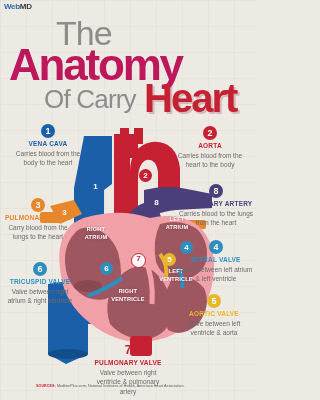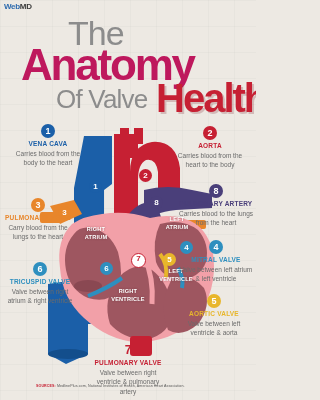--- a/index.html
+++ b/index.html
@@ -18,21 +18,21 @@
     background-size:26px 26px;
     pointer-events:none;
   }
 
   
   .logo{position:absolute;left:4px;top:2px;font-size:8px;font-weight:bold;letter-spacing:-.3px;}
   .logo .web{color:#2E6BAE;}
   .logo .md{color:#3B3B3B;}
 
   
-  .title-block{position:absolute;left:16px;top:16px;width:256px;height:92px;padding-left:9px;}
+  .title-block{position:absolute;left:4px;top:16px;width:256px;height:92px;padding-left:9px;}
   .t-the{
     position:absolute;left:52px;top:0px;
     font-size:34px;color:#8C8C8C;font-weight:normal;
     letter-spacing:-1px;line-height:1;
   }
   .t-anatomy{
     position:absolute;left:5px;top:27px;
     font-size:44px;color:#be185d;font-weight:bold;
     letter-spacing:-2.2px;line-height:1;
   }
@@ -116,22 +116,22 @@
 
 <div class="paper-grid"></div>
 
 <div class="logo">
   <span class="web">Web</span><span class="md">MD</span>
 </div>
 
 <div class="title-block">
   <div class="t-the">The</div>
   <div class="t-anatomy">Anatomy</div>
-  <div class="t-ofyour">Of Valve</div>
-  <div class="t-heart">Health</div>
+  <div class="t-ofyour">Of Carry</div>
+  <div class="t-heart">Heart</div>
 </div>
 
 <svg class="heart-svg" width="204" height="236" viewBox="0 0 204 236">
 
   <path d="M58 8 L86 8 L86 56 L78 62 L78 100 L96 118 L96 150 L86 196 L62 196 L62 150 L48 118 L48 60 Z" fill="#1B5FA8"></path>
   <path d="M62 150 L62 226 L40 236 L22 226 L22 156 Z" fill="#1B5FA8"></path>
   <ellipse cx="42" cy="226" rx="20" ry="5" fill="#134E8C"></ellipse>
 
   <path d="M104 6 L104 44 Q104 18 126 14 Q150 12 154 40 L154 70 L132 70 L132 44 Q130 30 120 32 Q112 36 112 52 L112 96 L88 96 L88 6 Z" fill="#C62033"></path>
   <path d="M88 6 L112 6 L112 30 L88 30 Z" fill="#C62033"></path>

